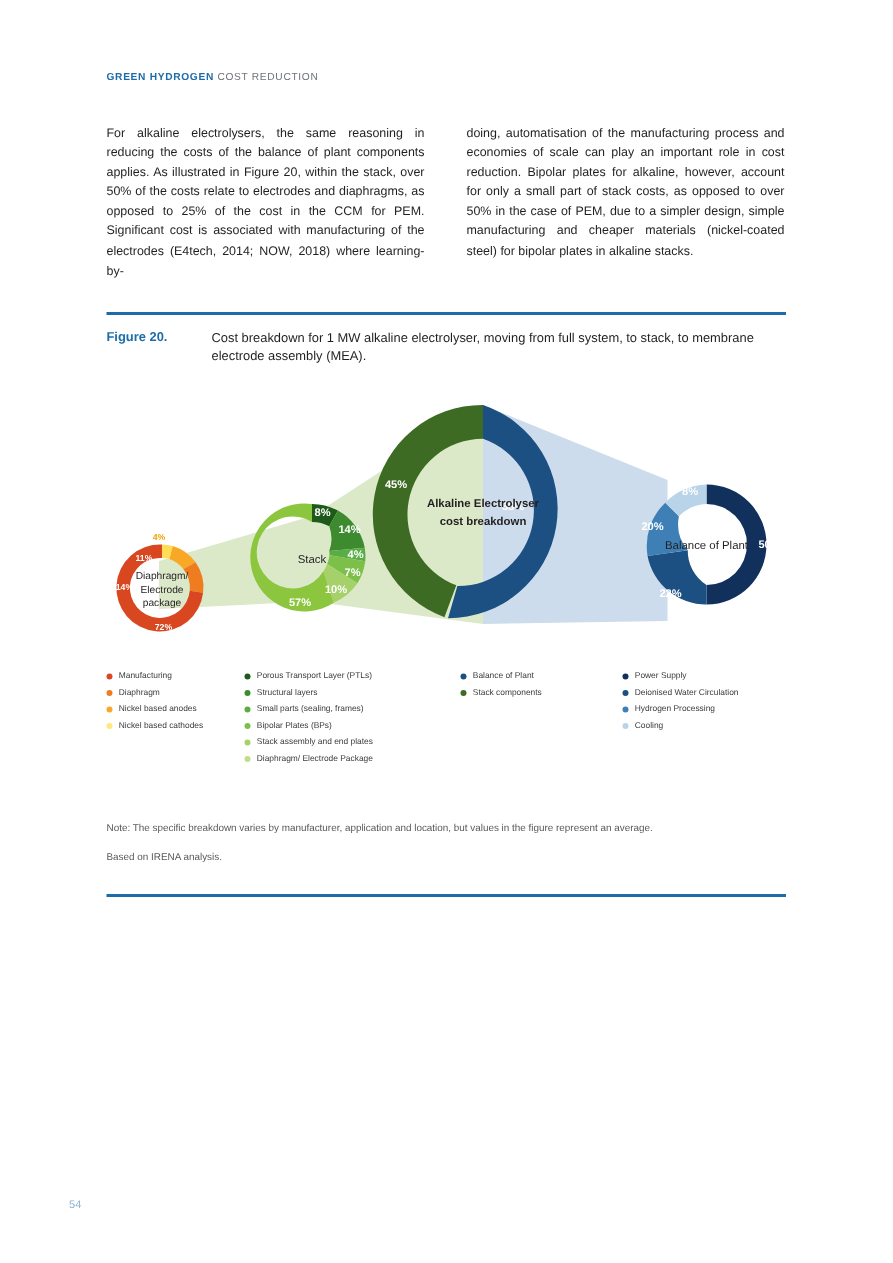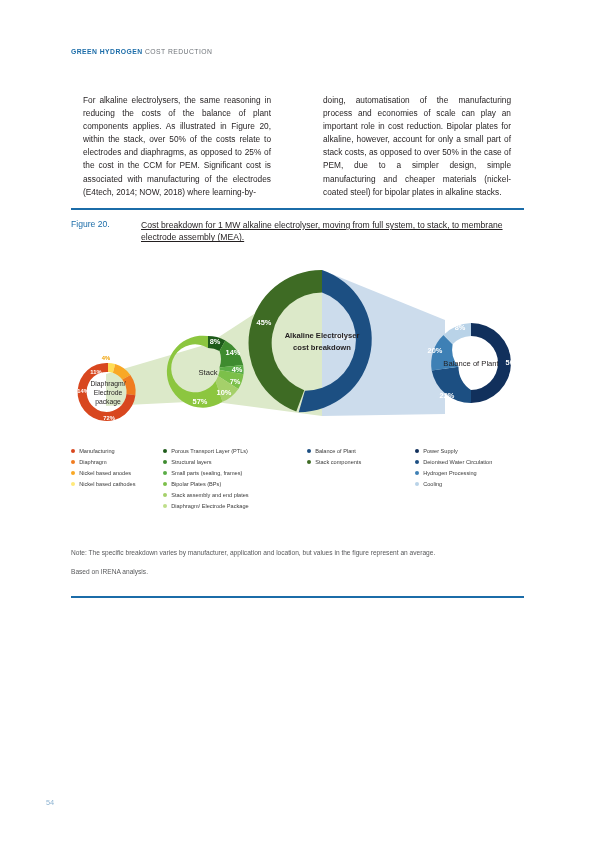--- a/index.html
+++ b/index.html
@@ -47,21 +47,21 @@
     left: 71px;
     top: 82px;
     width: 453px;
     display: flex;
     gap: 28px;
   }
   .col {
     width: 212px;
   }
   .col p {
-    margin: 12px;
+    margin: 0;
     font-size: 8.3px;
     line-height: 13.1px;
     text-align: justify;
     color: #231f20;
   }
 
   
   .rule-top {
     position: absolute;
     left: 71px;
@@ -75,29 +75,28 @@
     left: 71px;
     top: 219px;
     width: 453px;
     display: flex;
     gap: 0px;
   }
   .fig-num {
     width: 70px;
     flex: 0 0 70px;
     font-size: 8.6px;
-    font-weight: normal;
+    font-weight: bold;
     color: #1b6ca8;
   }
   .fig-title {
     flex: 1;
     font-size: 8.6px;
     line-height: 12.4px;
     color: #231f20;
-    text-decoration: underline;
   }
 
   
   .diagram {
     position: absolute;
     left: 60px;
     top: 262px;
     width: 478px;
     height: 185px;
   }

